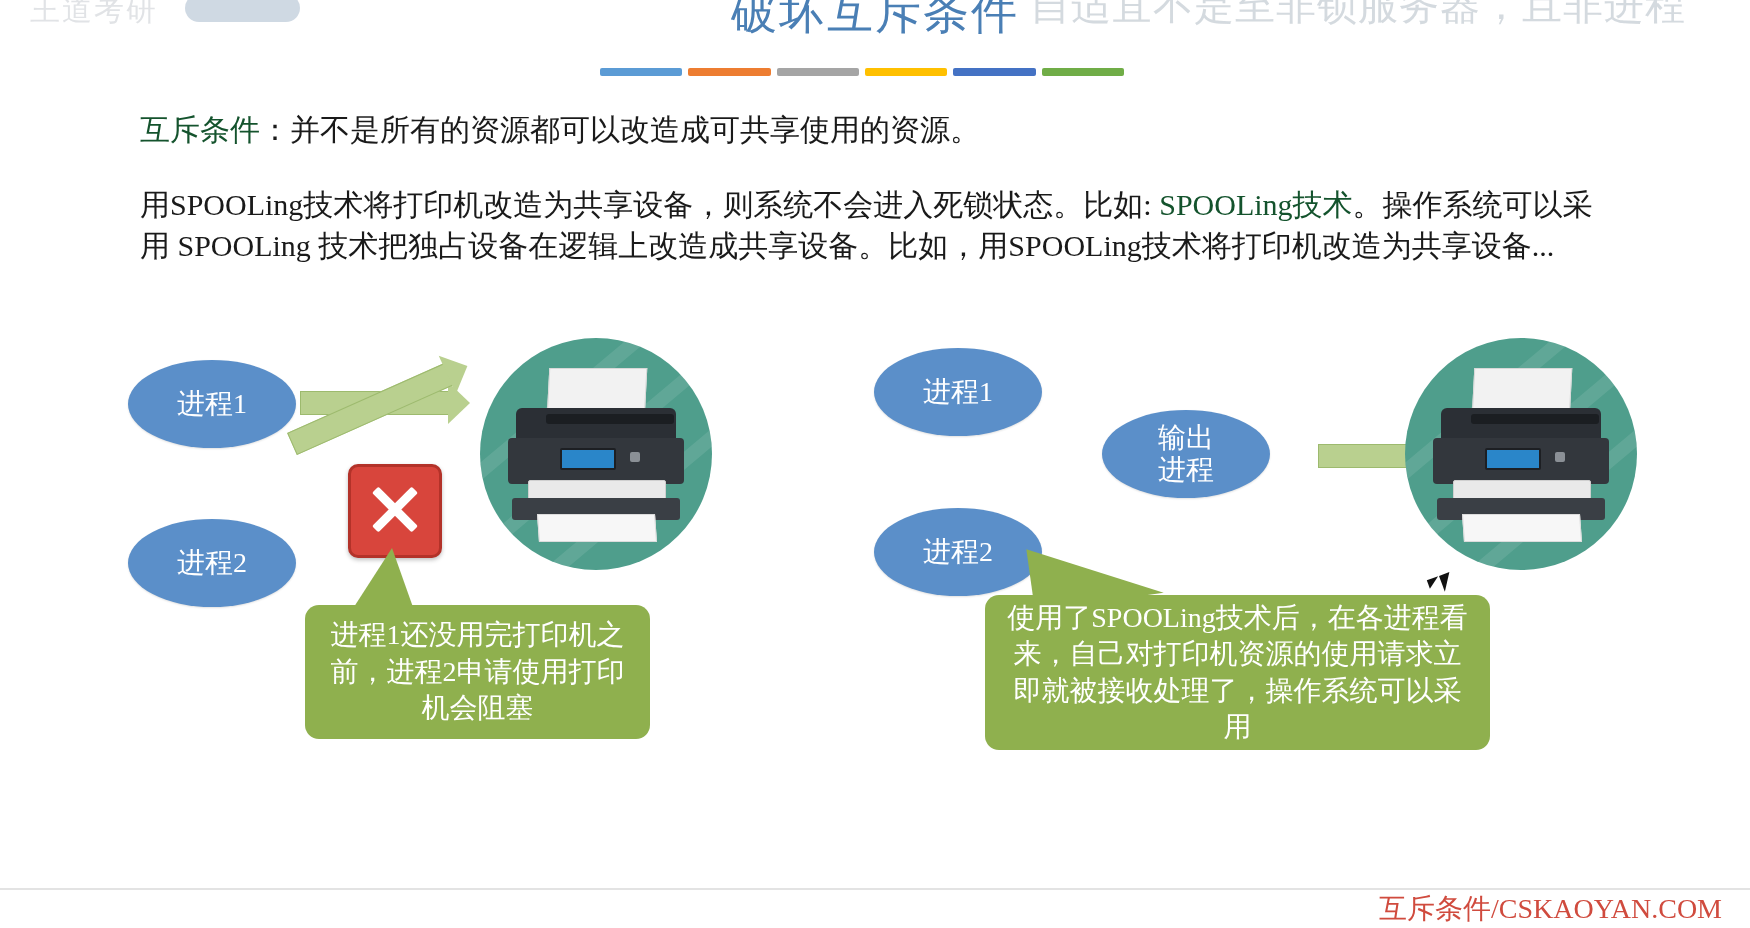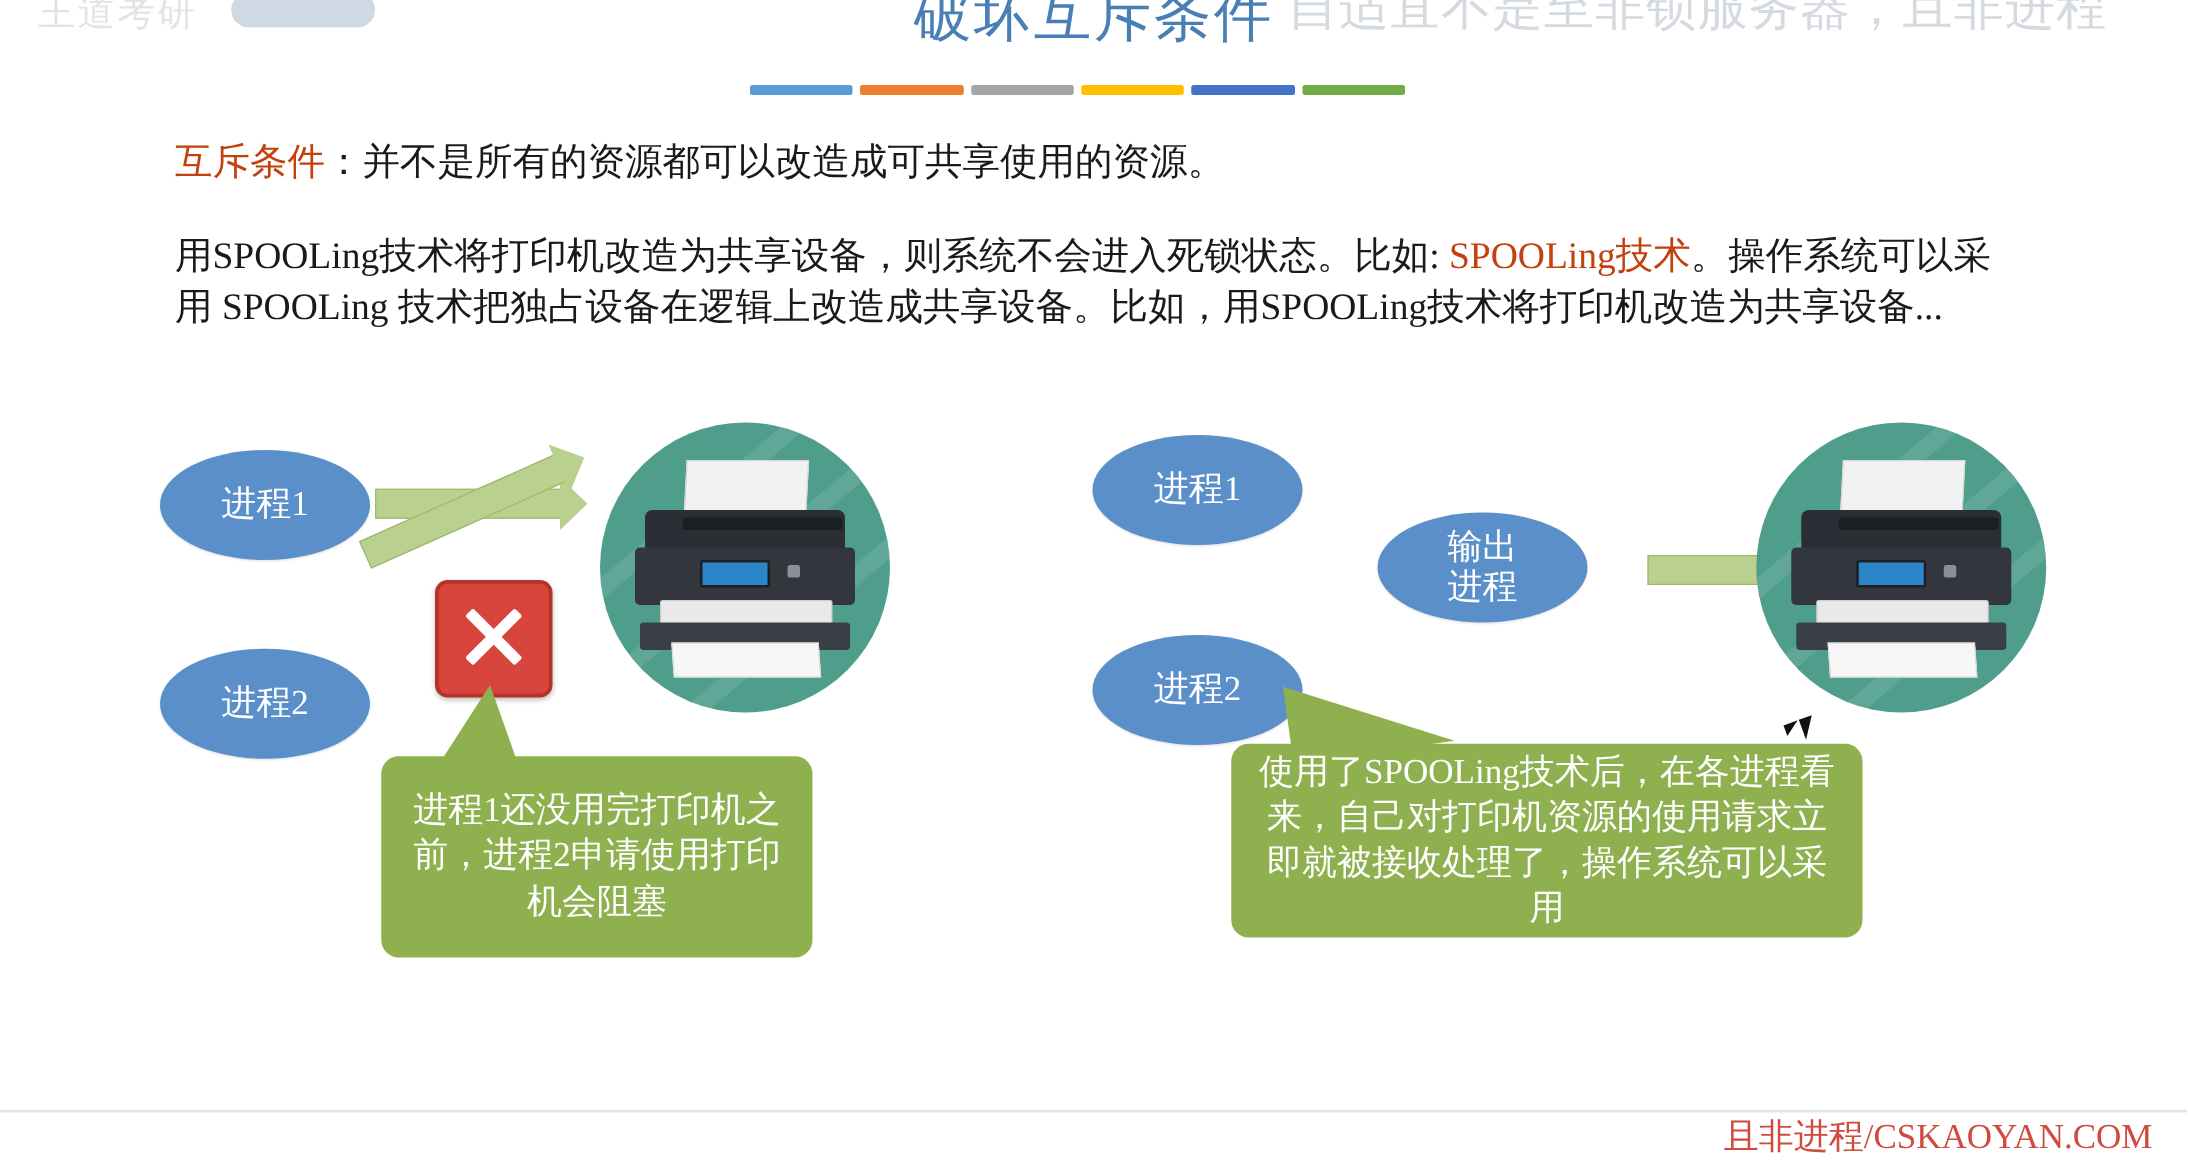--- a/index.html
+++ b/index.html
@@ -75,21 +75,21 @@
     border-radius: 2px;
   }
   
   .para {
     position: absolute;
     font-size: 30px;
     color: #1a1a1a;
     font-family: "Liberation Serif", serif;
     line-height: 1.35;
   }
-  .red { color: #c2410c; }
+  .red { color: #14532d; }
   .p1 { left: 140px; top: 110px; white-space: nowrap; }
   .p2 { left: 140px; top: 185px; width: 1480px; }
   .p3 { left: 140px; top: 780px; width: 1500px; }
 
   
   .ellipse {
     position: absolute;
     background: #5b8fc9;
     border-radius: 50%;
     display: flex;
@@ -231,21 +231,21 @@
     border-radius: 14px;
     font-family: "Liberation Serif", serif;
     display: flex;
     align-items: center;
     justify-content: center;
     text-align: center;
     line-height: 1.3;
     padding: 10px 18px;
     box-sizing: border-box;
   }
-  .c1 { left: 305px; top: 605px; width: 345px; height: 161px; font-size: 28px; }
+  .c1 { left: 305px; top: 605px; width: 345px; height: 134px; font-size: 28px; }
   .c2 { left: 985px; top: 595px; width: 505px; height: 155px; font-size: 28px; }
   .tail {
     position: absolute;
     width: 0; height: 0;
   }
   .tail1 {
     left: 352px; top: 548px;
     border-left: 40px solid transparent;
     border-right: 22px solid transparent;
     border-bottom: 62px solid #8fb04e;
@@ -374,16 +374,16 @@
       <div class="pr-base"></div>
       <div class="pr-paper-out"></div>
     </div>
   </div>
 
   <div class="tail tail2"></div>
   <div class="callout c2">使用了SPOOLing技术后，在各进程看来，自己对打印机资源的使用请求立即就被接收处理了，操作系统可以采用</div>
 
 
   <div class="footer-rule"></div>
-  <div class="footer-text">且非进程/CSKAOYAN.COM</div>
+  <div class="footer-text">互斥条件/CSKAOYAN.COM</div>
 
   <div class="cursor"></div>
 </div>
 
 </body></html>

